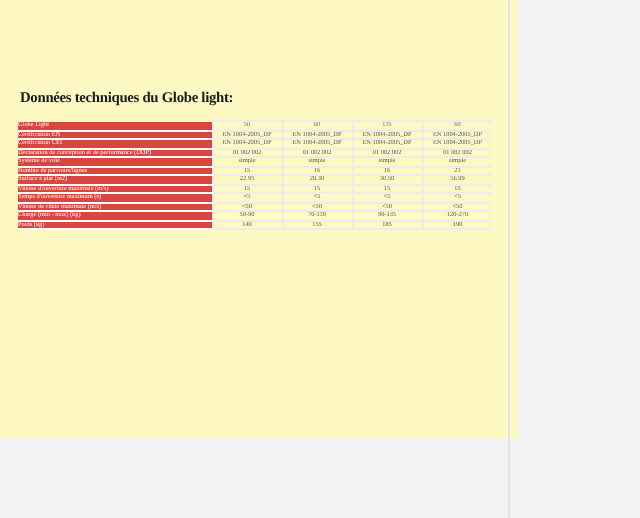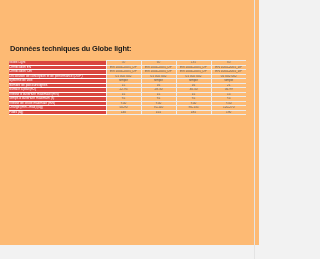--- a/index.html
+++ b/index.html
@@ -9,23 +9,24 @@
   body {
     width: 259px;
     height: 259px;
     background: #f2f2f2;
     font-family: "Liberation Sans", sans-serif;
     overflow: hidden;
   }
   .page {
     position: relative;
     width: 259px;
-    height: 245px;
-    background: #fdba74;
+    height: 219px;
+    background: #fef9c3;
     box-sizing: border-box;
+    font-family: Liberation Serif, serif;
   }
   .page-edge {
     position: absolute;
     top: 0;
     right: 4px;
     width: 1px;
     height: 259px;
     background: #e4e4e4;
   }
   .content {

